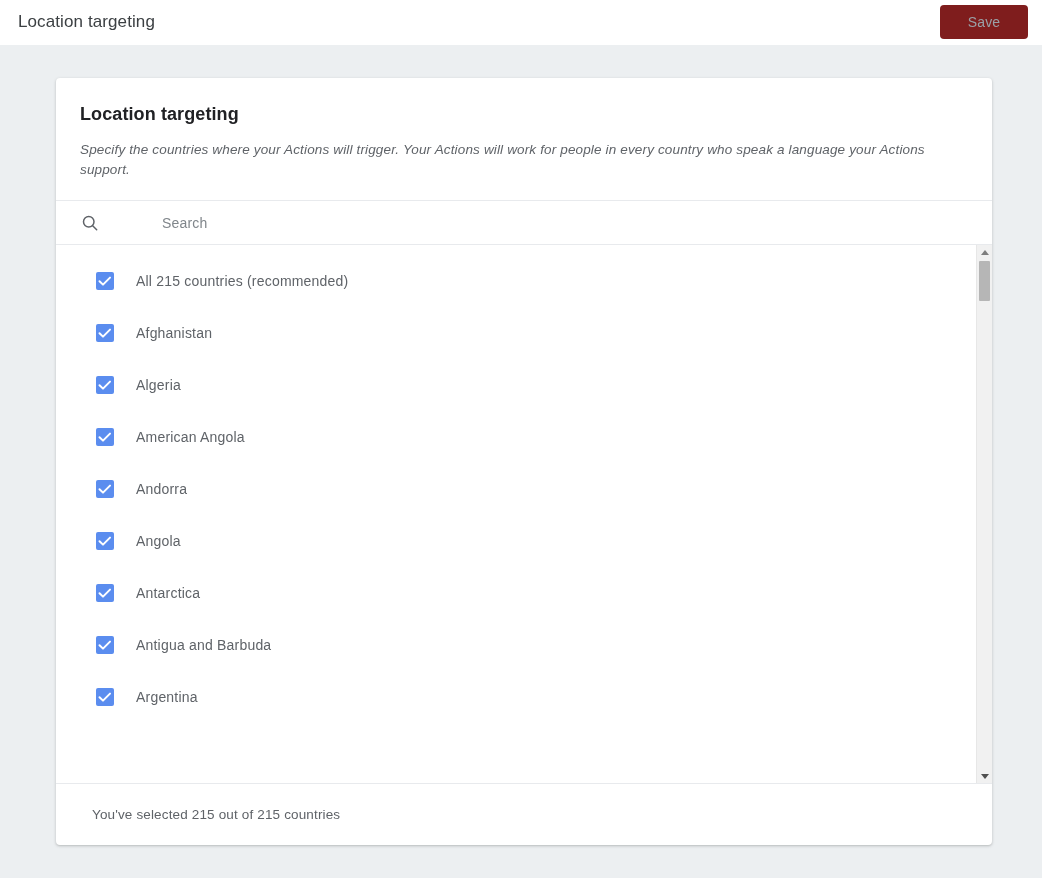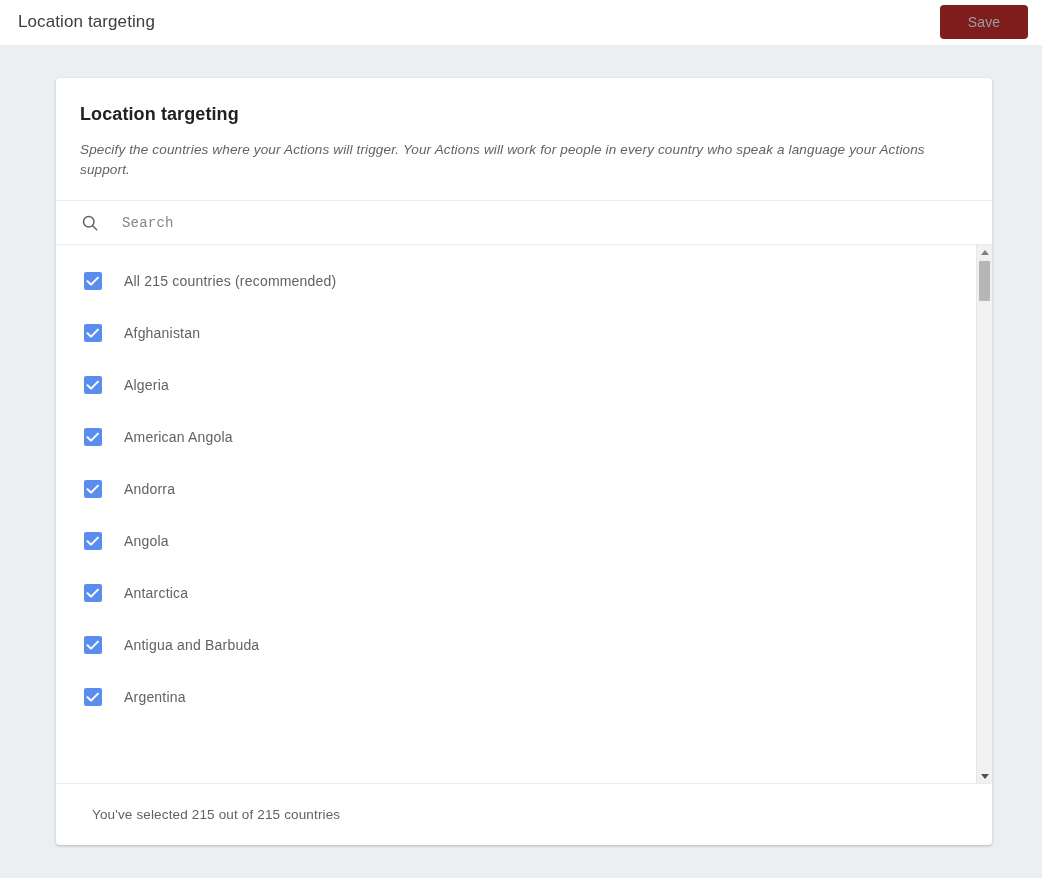--- a/index.html
+++ b/index.html
@@ -110,39 +110,40 @@
     width: 20px;
     height: 20px;
     margin-right: 22px;
     flex: 0 0 auto;
     display: block;
   }
   .search-input {
     border: none;
     outline: none;
     font-size: 14px;
-    font-family: Liberation Mono, monospace;
+    font-family: Liberation Sans, sans-serif;
     color: #3c4043;
     background: transparent;
     flex: 1 1 auto;
     letter-spacing: 0.2px;
     padding: 0;
+    margin-left: 40px;
   }
   .search-input::placeholder {
     color: #80868b;
   }
 
   
   .list-wrap {
     position: relative;
     height: 538px;
   }
   .list {
     position: absolute;
-    top: 0; left: 4px;
+    top: 0; left: 16px;
     width: 913px;
     height: 538px;
     overflow: hidden;
     padding-top: 10px;
     box-sizing: border-box;
   }
   .list-item {
     height: 52px;
     display: flex;
     align-items: center;

